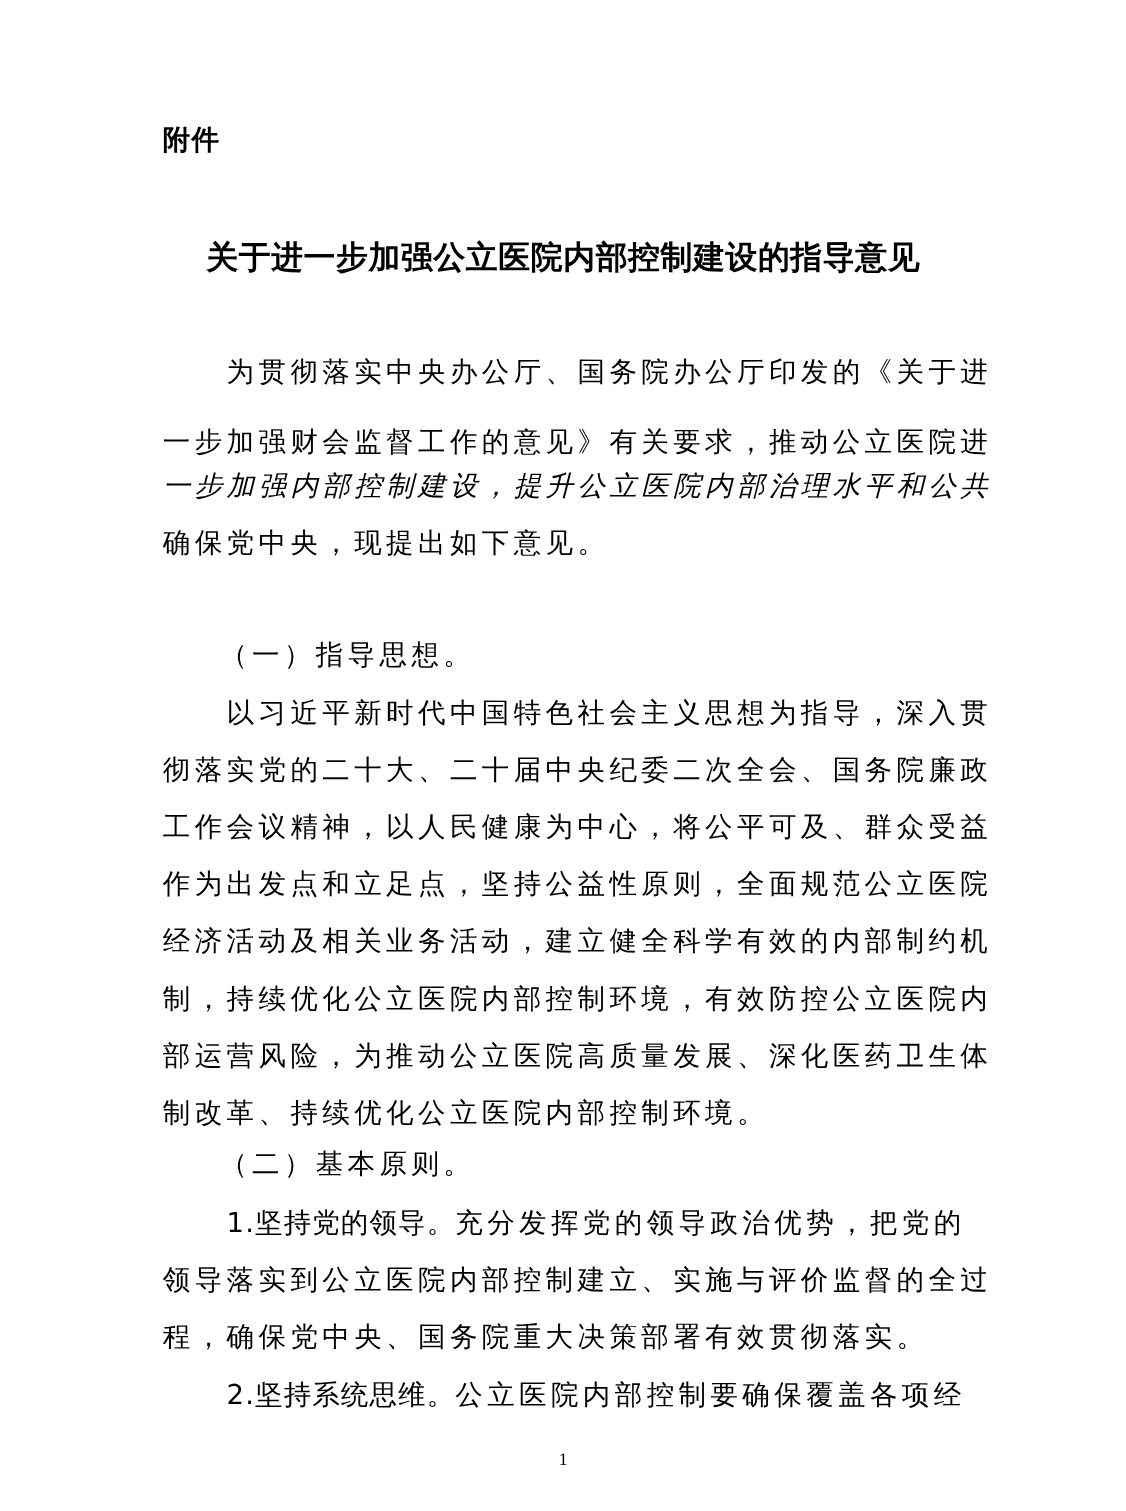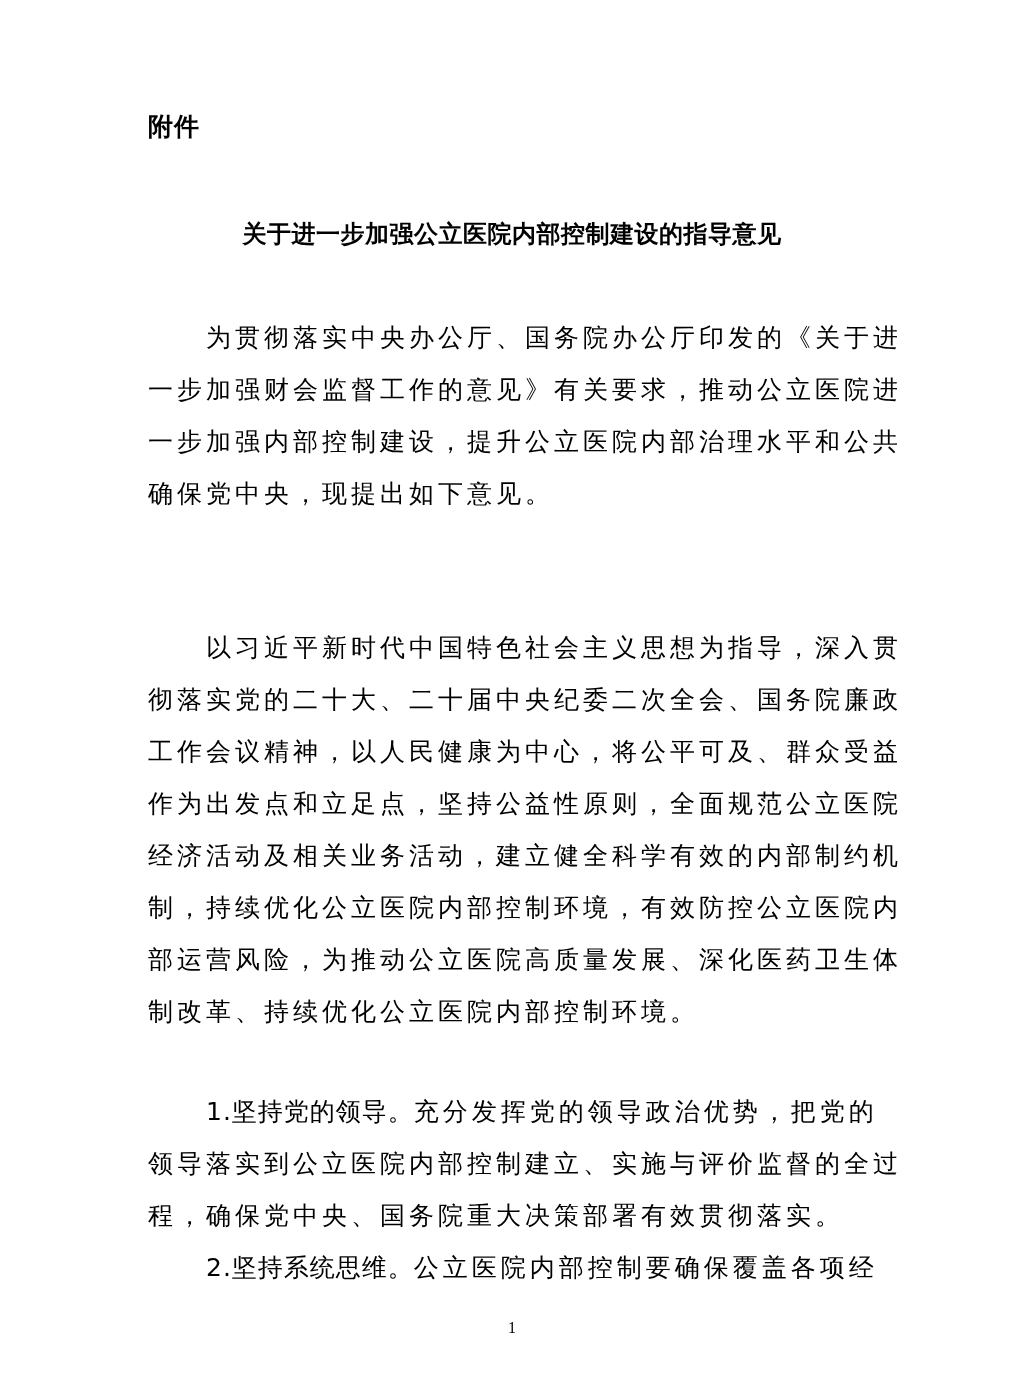--- a/index.html
+++ b/index.html
@@ -32,21 +32,21 @@
       letter-spacing: 1px;
       line-height: 34px;
     }
     .doc-title {
       position: absolute;
       left: 0;
       top: 212px;
       width: 1024px;
       text-align: center;
       font-family: "DejaVu Serif", "Liberation Serif", serif;
-      font-size: 24px;
+      font-size: 29px;
       font-weight: bold;
       line-height: 44px;
       letter-spacing: 0.5px;
     }
     .line {
       position: absolute;
       left: 148px;
       width: 730px;
       font-size: 25px;
       line-height: 36px;
@@ -79,38 +79,40 @@
 <body>
 
 <div class="page">
 
   <div class="attachment-label">附件</div>
 
   <div class="doc-title">关于进一步加强公立医院内部控制建设的指导意见</div>
 
   <div>
     <div class="line indent" style="top:320px;">为贯彻落实中央办公厅、国务院办公厅印发的《关于进</div>
-    <div class="line" style="top:372px;">一步加强财会监督工作的意见》有关要求，推动公立医院进</div>
-    <div class="line" style="top:424px;">一步加强内部控制建设，提升公立医院内部治理水平和公共</div>
+    <div class="line" style="top:384px;">一步加强财会监督工作的意见》有关要求，推动公立医院进</div>
+    <div class="line" style="top:424px;font-style:italic;">一步加强内部控制建设，提升公立医院内部治理水平和公共</div>
     <div class="line" style="top:476px;">确保党中央，现提出如下意见。</div>
   </div>
 
 
+  <div class="line indent" style="top:578px; left:200px;">（一）指导思想。</div>
 
   <div>
     <div class="line indent" style="top:630px;">以习近平新时代中国特色社会主义思想为指导，深入贯</div>
     <div class="line" style="top:682px;">彻落实党的二十大、二十届中央纪委二次全会、国务院廉政</div>
     <div class="line" style="top:734px;">工作会议精神，以人民健康为中心，将公平可及、群众受益</div>
     <div class="line" style="top:786px;">作为出发点和立足点，坚持公益性原则，全面规范公立医院</div>
     <div class="line" style="top:838px;">经济活动及相关业务活动，建立健全科学有效的内部制约机</div>
     <div class="line" style="top:890px;">制，持续优化公立医院内部控制环境，有效防控公立医院内</div>
     <div class="line" style="top:942px;">部运营风险，为推动公立医院高质量发展、深化医药卫生体</div>
     <div class="line" style="top:994px;">制改革、持续优化公立医院内部控制环境。</div>
   </div>
 
+  <div class="line indent" style="top:1040px; left:200px;">（二）基本原则。</div>
 
   <div>
     <div class="line indent" style="top:1094px;">
       <span class="bold-lead">1.坚持党的领导。</span><span>充分发挥党的领导政治优势，把党的</span>
     </div>
     <div class="line" style="top:1146px;">领导落实到公立医院内部控制建立、实施与评价监督的全过</div>
     <div class="line" style="top:1198px;">程，确保党中央、国务院重大决策部署有效贯彻落实。</div>
   </div>
 
   <div>

